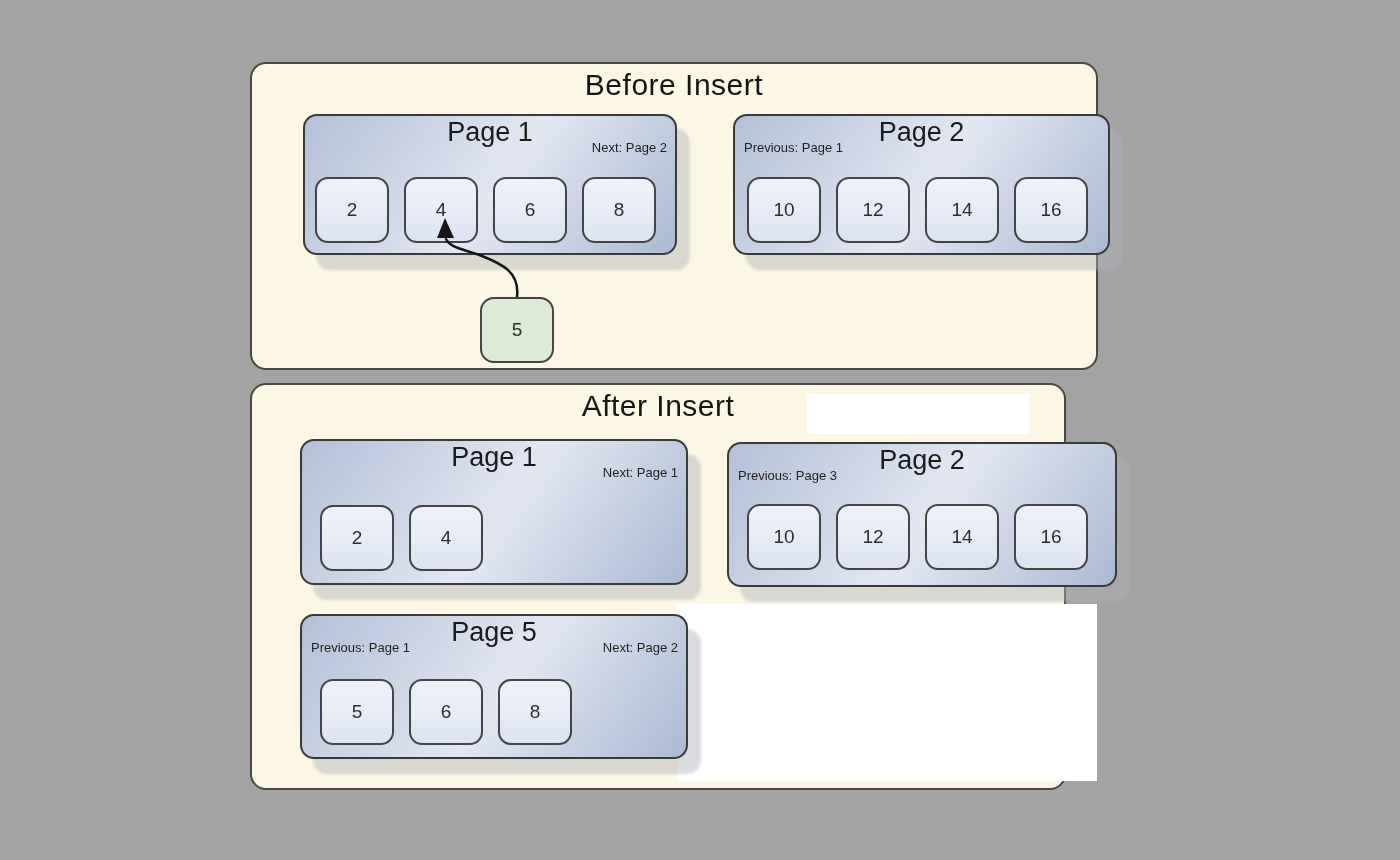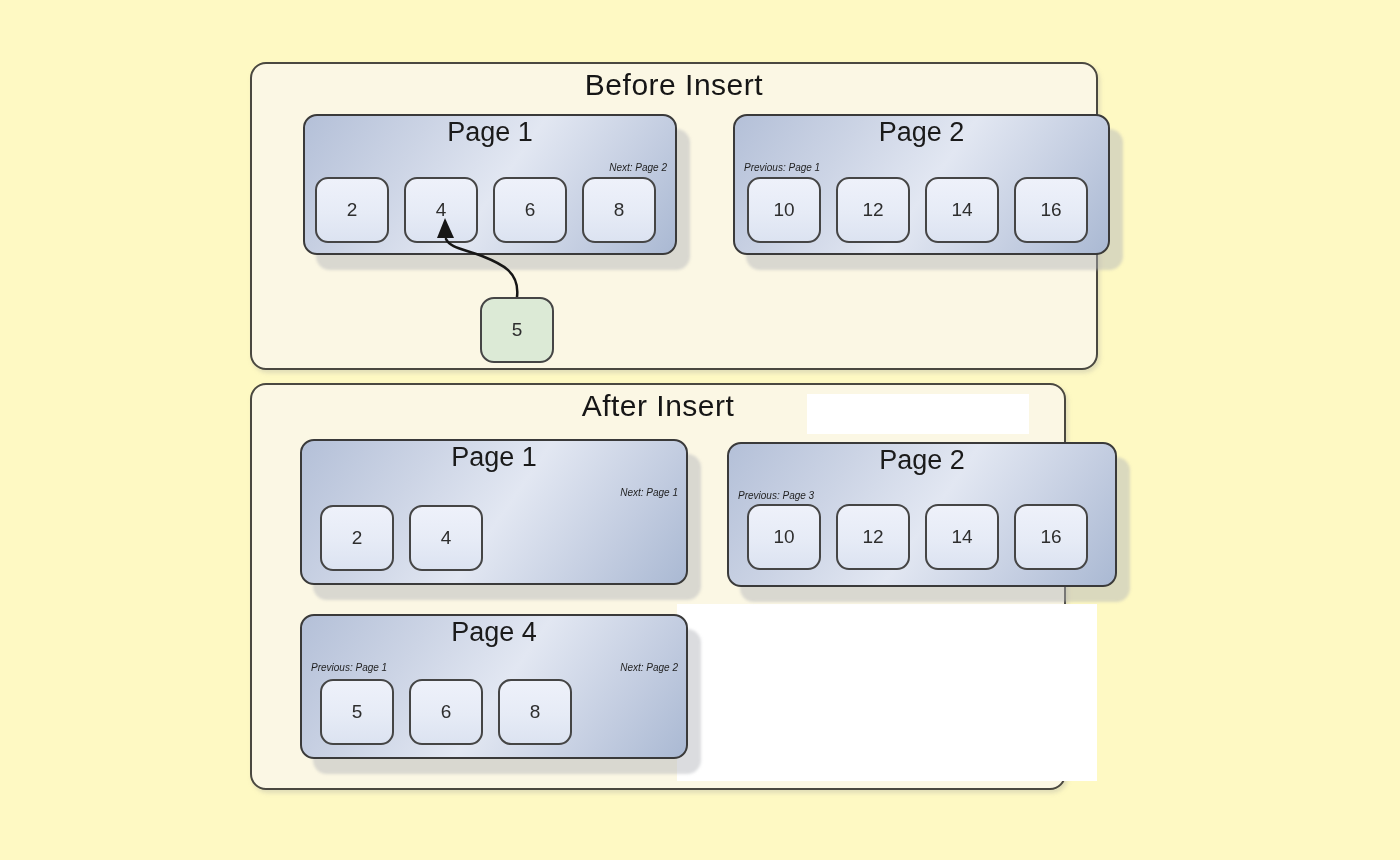--- a/index.html
+++ b/index.html
@@ -1,17 +1,17 @@
 <!DOCTYPE html>
 <html><head>
 <meta charset="utf-8">
 <style>
   html,body{margin:0;padding:0;background:#ffffff;}
   .canvas{
-    position:relative;width:1400px;height:860px;background:#fef9c3;overflow:hidden;
+    position:relative;width:1400px;height:860px;background:#a3a3a3;overflow:hidden;
     font-family:"Liberation Sans","DejaVu Sans",sans-serif;color:#1c1c1c;
   }
   .panel{
     position:absolute;left:250px;width:848px;
     background:#fbf7e4;border:2px solid #4a4840;border-radius:16px;
     box-shadow:2px 3px 4px rgba(170,170,160,0.35);
     box-sizing:border-box;
   }
   .panel.before{top:62px;height:308px;}
   .panel.after{top:383px;height:407px;width:816px;}
@@ -33,21 +33,21 @@
   .b-page1{left:13px;top:50px;width:374px;height:141px;}
   .b-page2{left:443px;top:50px;width:377px;height:141px;}
   .a-page1{left:10px;top:54px;width:388px;height:146px;}
   .a-page2{left:437px;top:57px;width:390px;height:145px;}
   .a-page3{left:10px;top:229px;width:388px;height:145px;}
   .page-title{
     position:absolute;left:0;right:0;top:1px;text-align:center;
     font-size:27px;color:#1a1a1a;
   }
   .link-label{
-    position:absolute;top:46px;font-size:10px;color:#1f1f1f;white-space:nowrap;font-style:italic;
+    position:absolute;top:24px;font-size:13px;color:#1f1f1f;white-space:nowrap;
   }
   .link-prev{left:9px;}
   .link-next{right:8px;}
   .cells{position:absolute;display:flex;gap:15px;}
   .b-page1 .cells{left:10px;top:61px;}
   .b-page2 .cells{left:12px;top:61px;}
   .a-page1 .cells{left:18px;top:64px;}
   .a-page2 .cells{left:18px;top:60px;}
   .a-page3 .cells{left:18px;top:63px;}
   .cell{
@@ -123,21 +123,21 @@
       <div class="link-label link-prev">Previous: Page 3</div>
       <div class="cells">
         <div class="cell">10</div>
         <div class="cell">12</div>
         <div class="cell">14</div>
         <div class="cell">16</div>
       </div>
     </div>
 
     <div class="page a-page3">
-      <div class="page-title">Page 4</div>
+      <div class="page-title">Page 5</div>
       <div class="link-label link-prev">Previous: Page 1</div>
       <div class="link-label link-next">Next: Page 2</div>
       <div class="cells">
         <div class="cell">5</div>
         <div class="cell">6</div>
         <div class="cell">8</div>
       </div>
     </div>
   </div>
 

